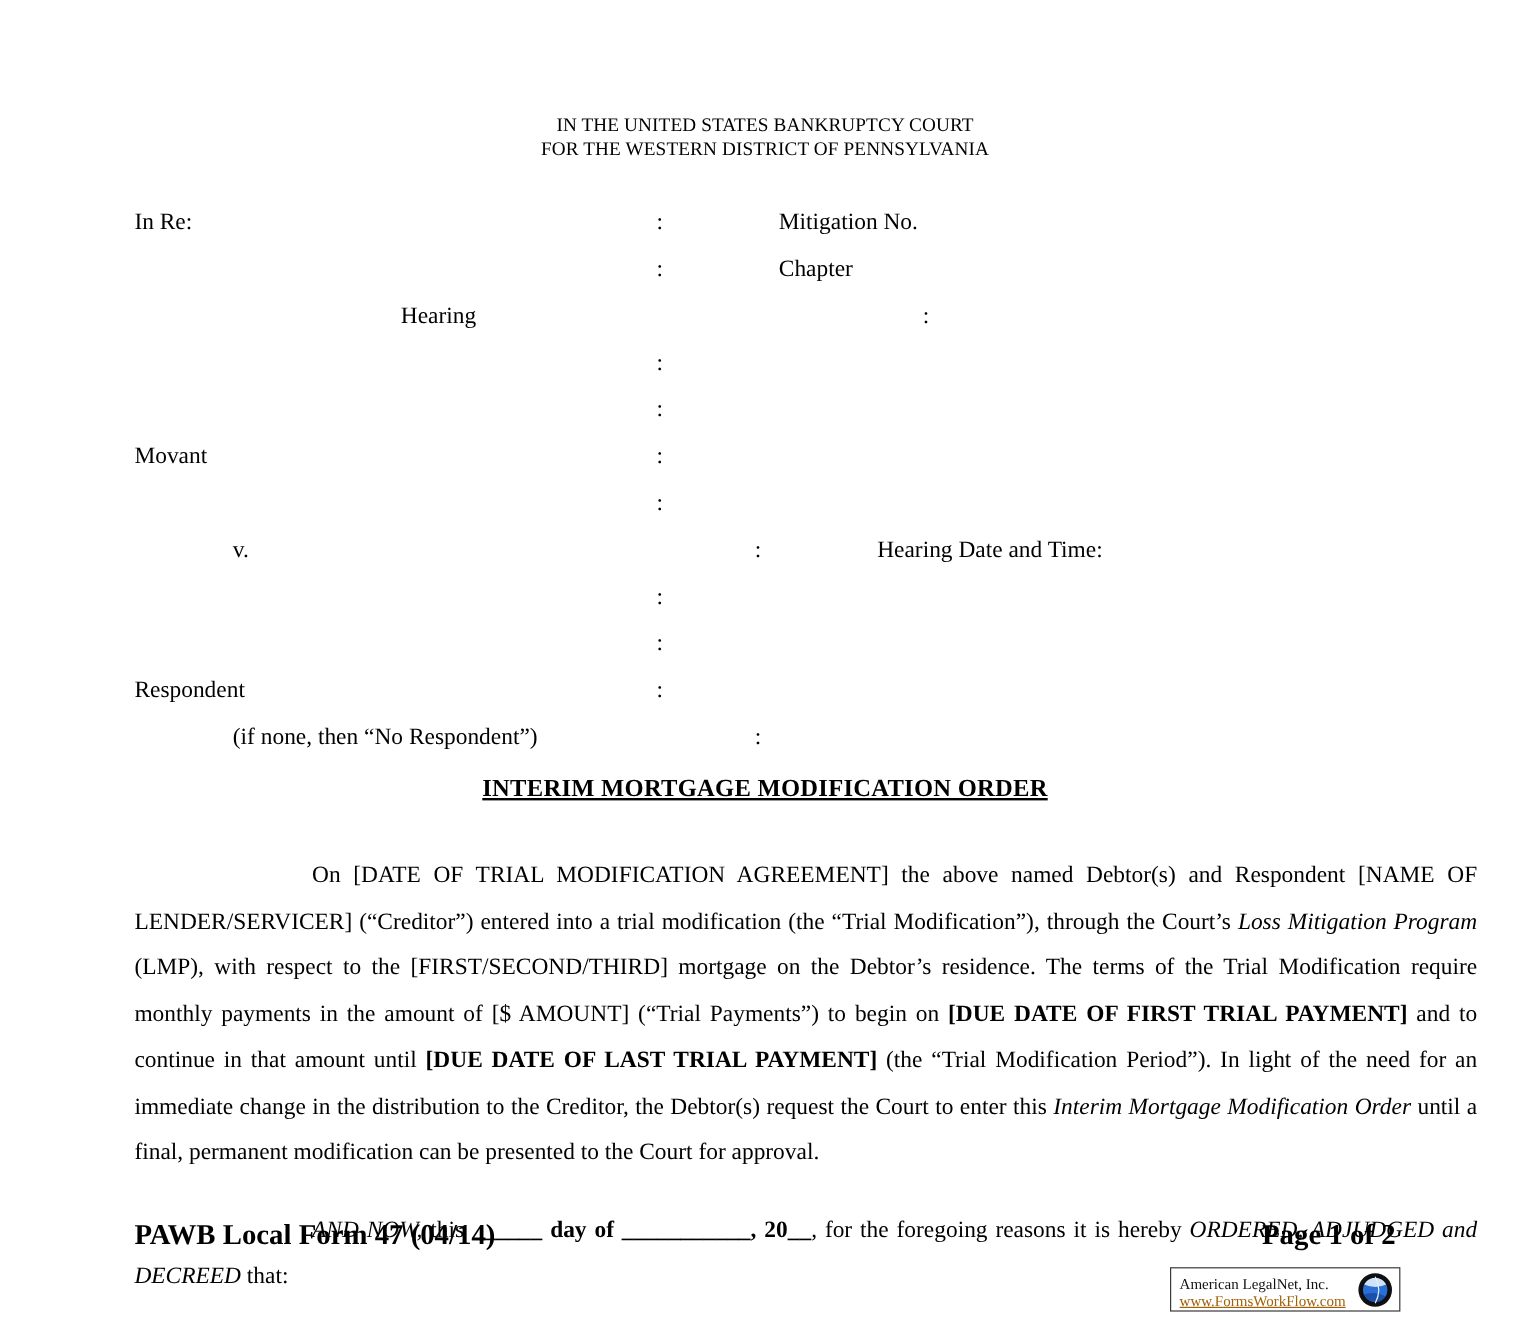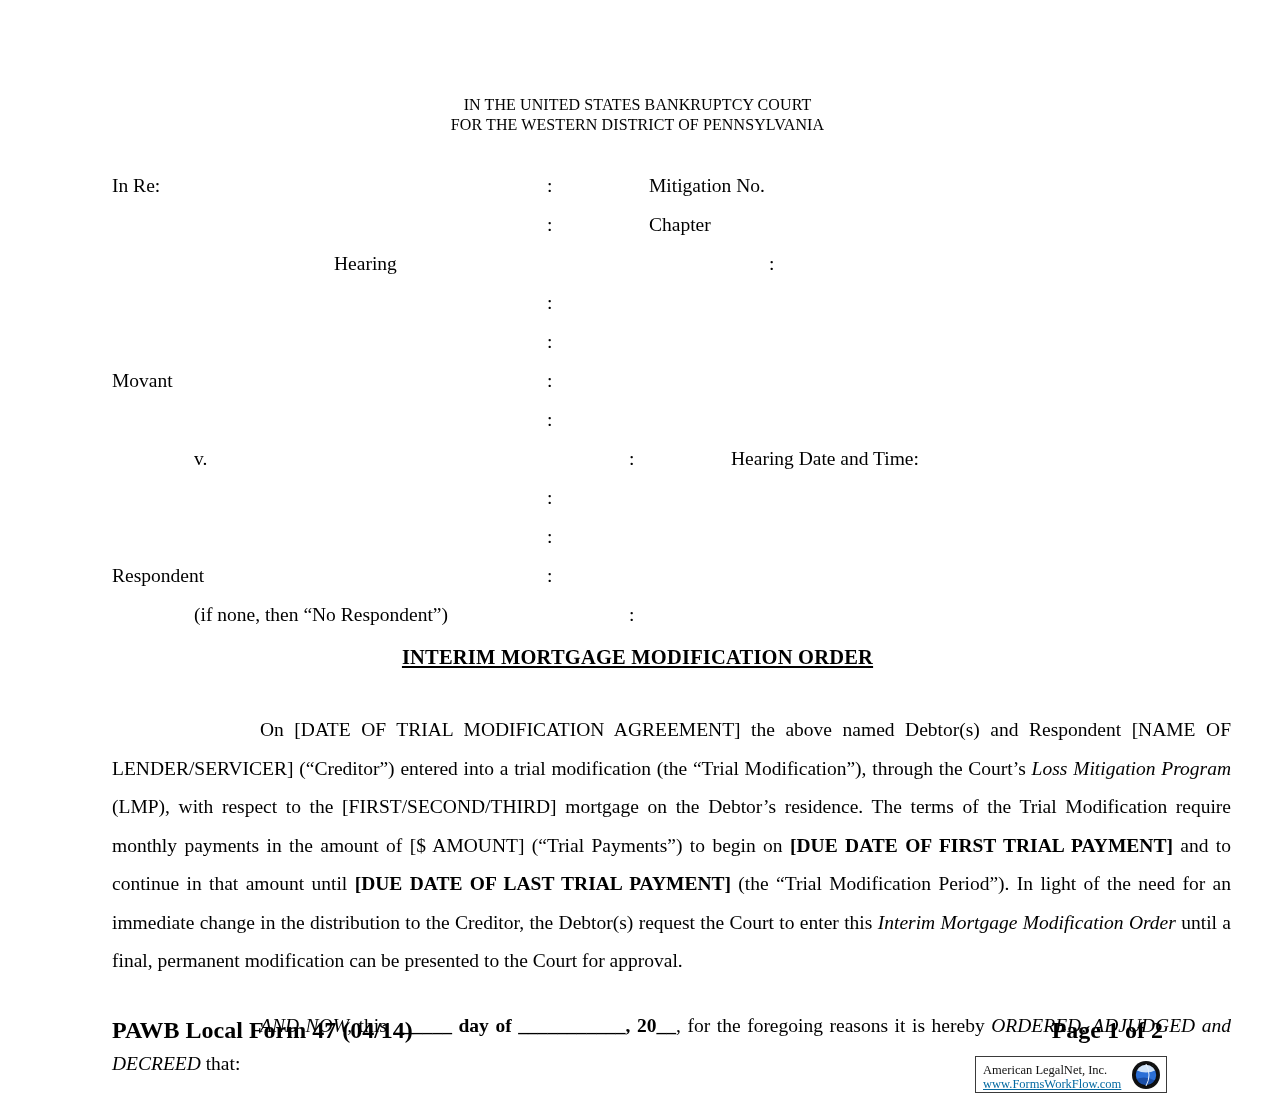--- a/index.html
+++ b/index.html
@@ -131,21 +131,21 @@
     font-family: "Liberation Serif", serif;
     line-height: 1.18;
   }
   .aln-line1 {
     font-size: 12.5px;
     color: #111;
     white-space: nowrap;
   }
   .aln-line2 {
     font-size: 12.5px;
-    color: #0369a1;
+    color: #a16207;
     text-decoration: underline;
     white-space: nowrap;
   }
   .aln-logo {
     flex: 0 0 40px;
     height: 34px;
     position: relative;
   }
   .aln-logo svg { display:block; }
 </style>

